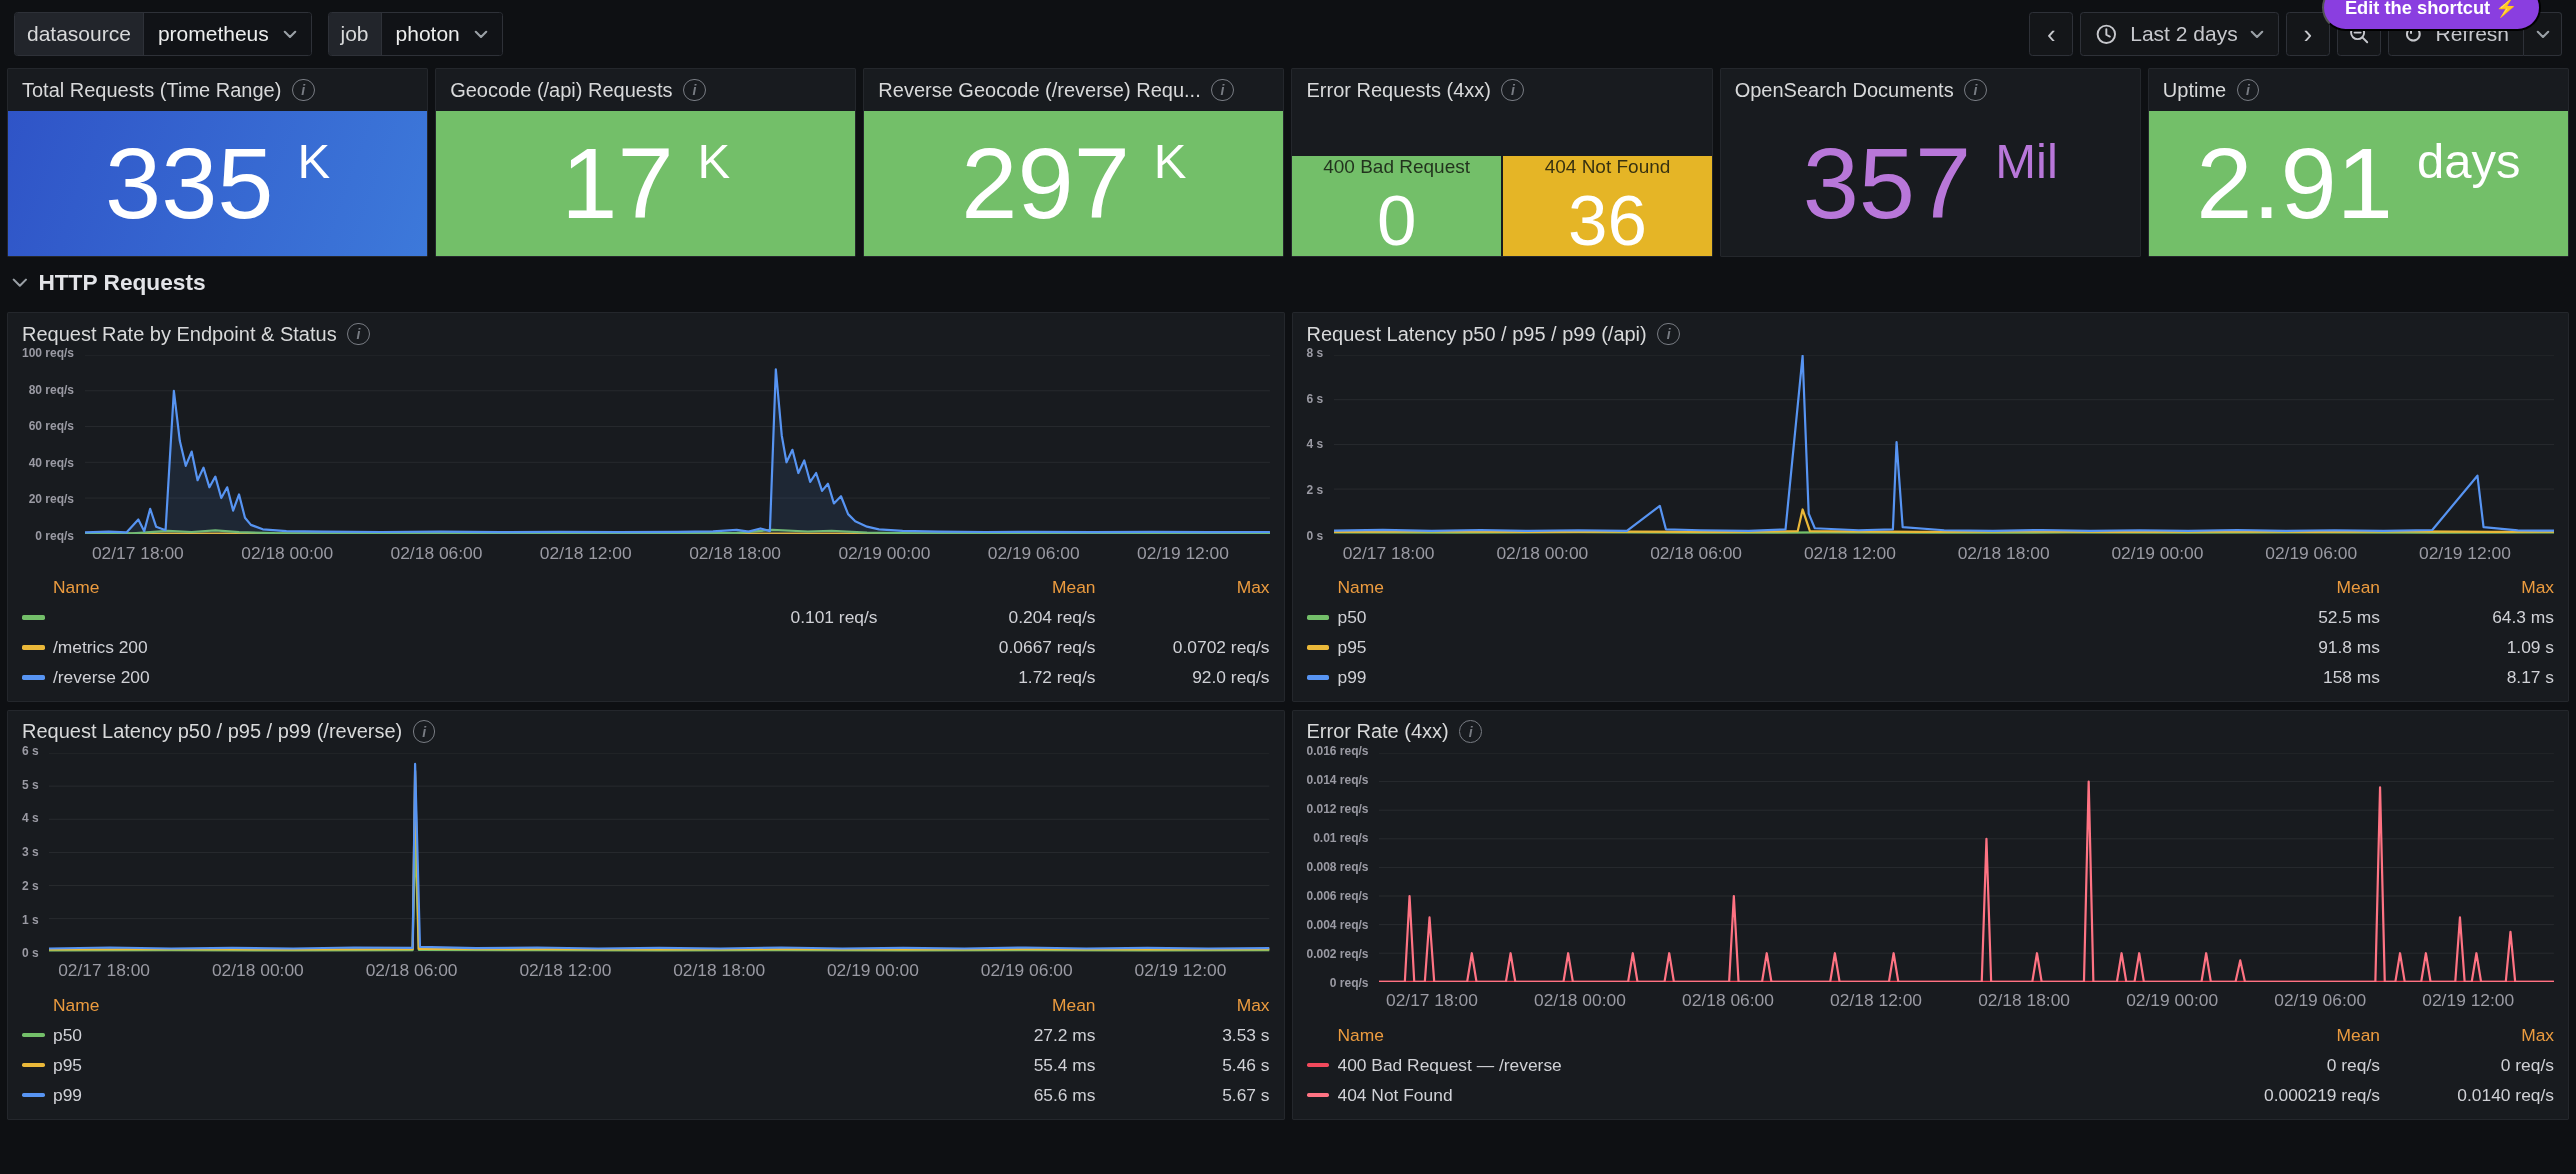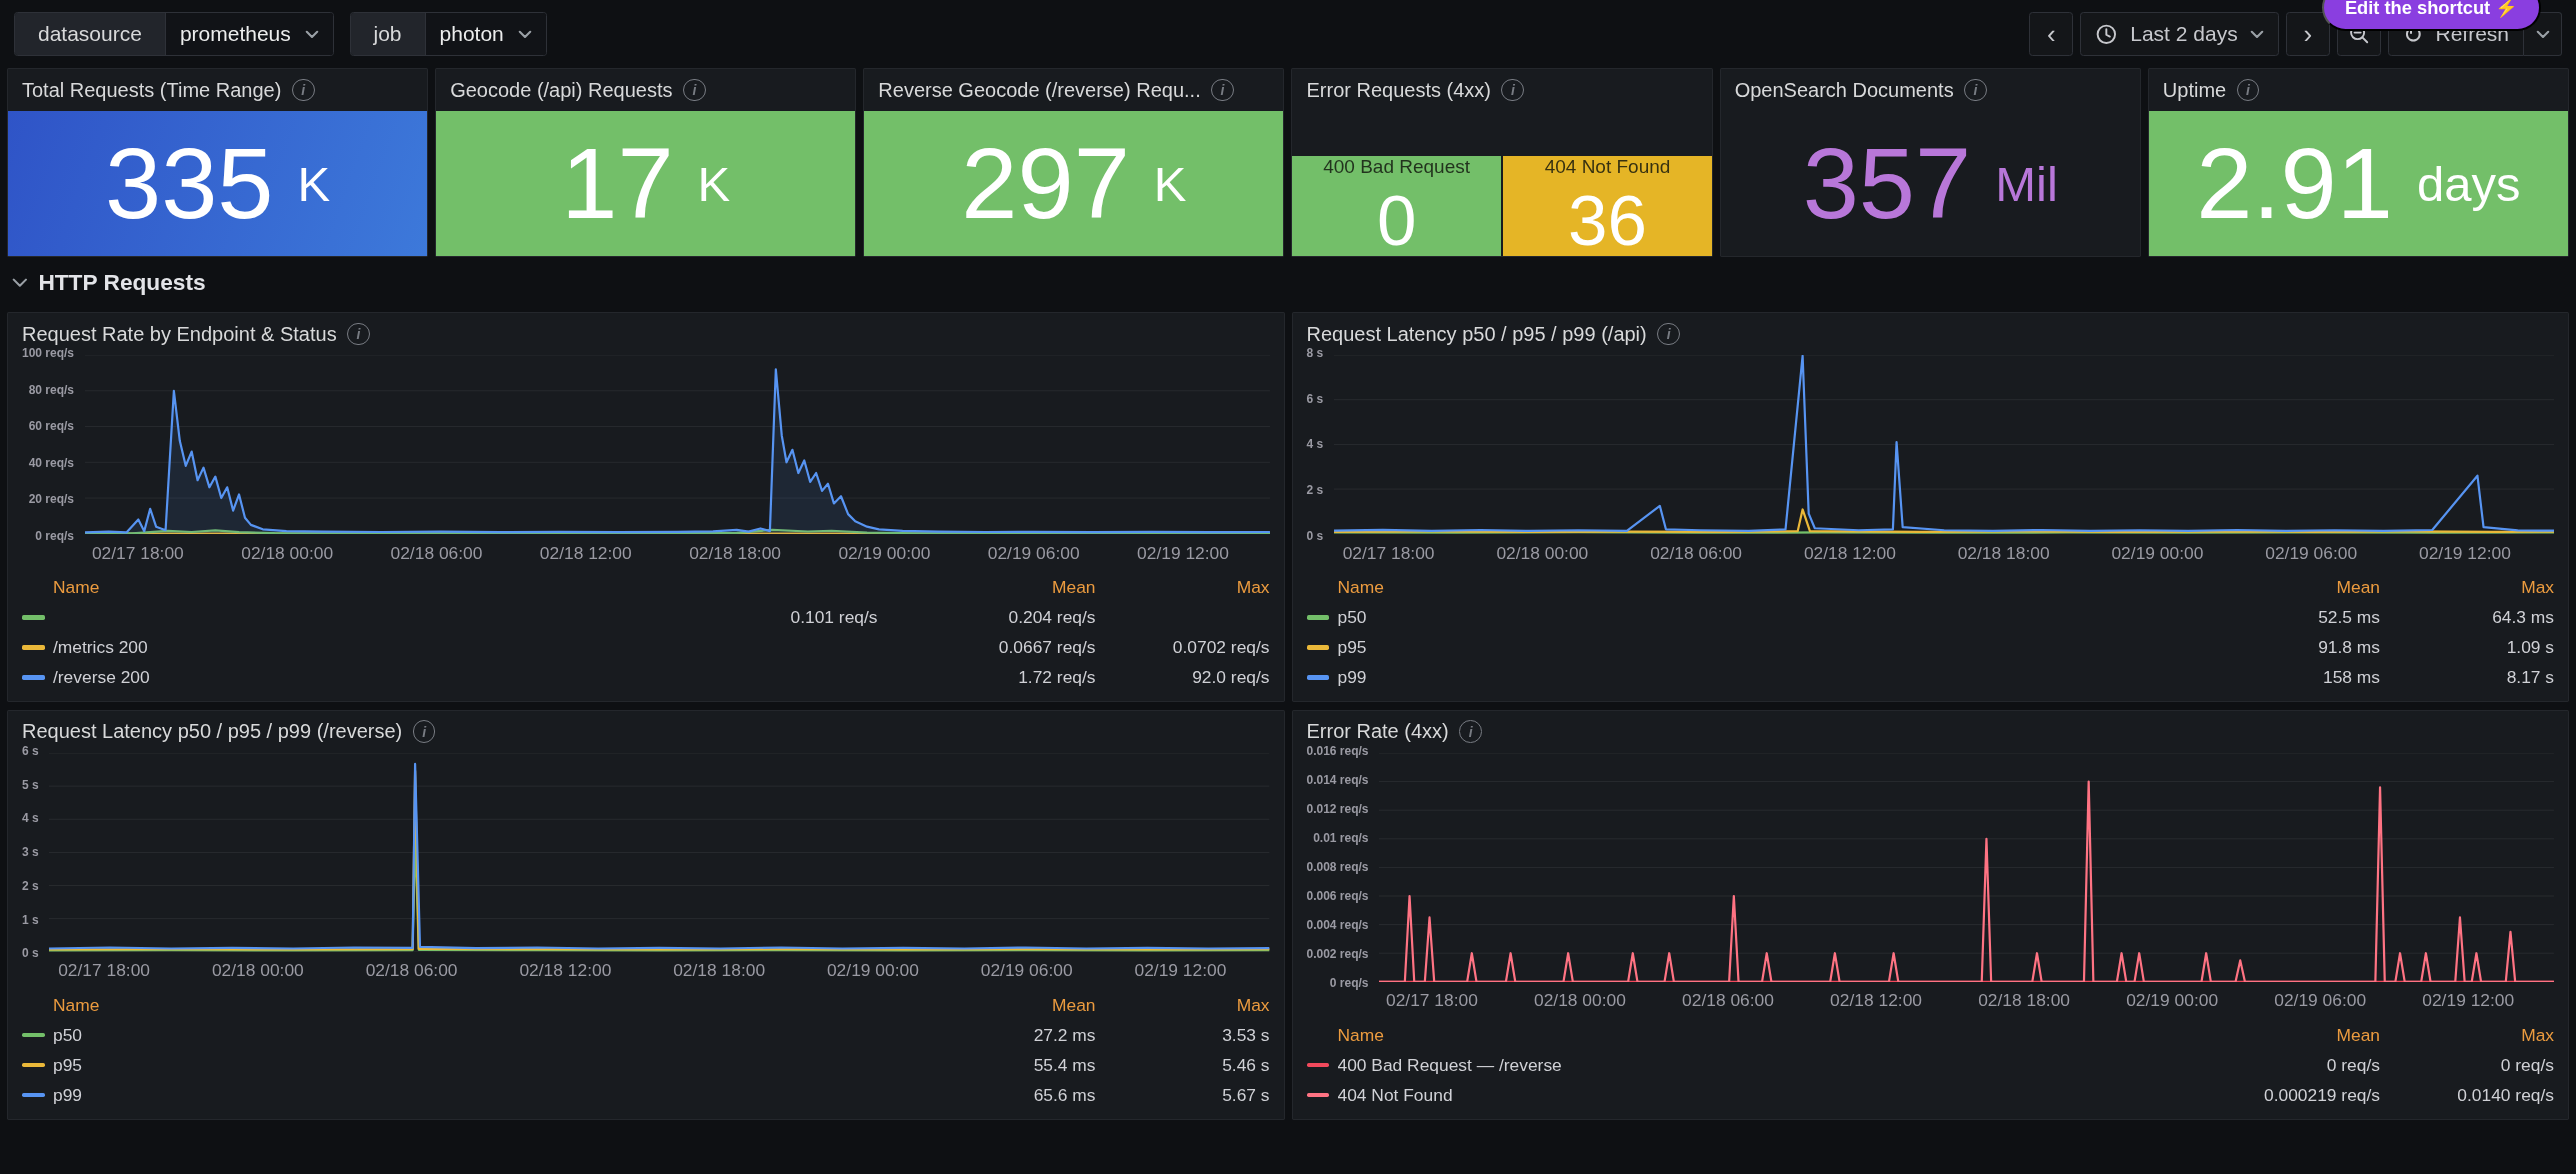--- a/index.html
+++ b/index.html
@@ -9,21 +9,21 @@
     font-family: "Liberation Sans", sans-serif;
     color: #ccccdc;
   }
 
   
   .topbar{ height:68px; display:flex; align-items:center; justify-content:space-between;
            padding:0 14px; position:relative; }
   .var-group{ display:flex; gap:15.7px; }
   .var-control{ display:flex; align-items:stretch; height:44px; border-radius:3.5px;
                 border:0.9px solid #2e3138; overflow:hidden; }
-  .var-label{ background:#22252b; display:flex; align-items:center; padding:0 23px;
+  .var-label{ background:#22252b; display:flex; align-items:center; padding:0 12px;
               font-size:21px; color:#d8d9da; }
   .var-value{ background:#111317; display:flex; align-items:center; gap:14px;
               padding:0 14px; font-size:21px; color:#eceded; border-left:0.9px solid #2e3138; cursor:pointer; }
   .toolbar{ display:flex; gap:7px; align-items:center; }
   .tb-btn{ height:44px; min-width:44px; display:flex; align-items:center; justify-content:center;
            gap:12.2px; padding:0 14px; background:#141619; border:0.9px solid #2e3138;
            border-radius:3.5px; color:#c7c8cd; font-size:21px; cursor:pointer; white-space:nowrap; }
   .tb-btn.icon-only{ padding:0; width:44px; font-size:26px; }
   .refresh-group{ display:flex; }
   .refresh-main{ border-radius:3.5px 0 0 3.5px; }
@@ -46,21 +46,21 @@
   .panel-header{ height:42px; flex:none; display:flex; align-items:center; gap:10.5px; padding:0 14px; }
   .panel-title{ margin:0; font-size:20px; font-weight:500; color:#d8d9da;
                 white-space:nowrap; overflow:hidden; text-overflow:ellipsis; }
   .info-icon{ width:22.7px; height:22.7px; flex:none; border:1.7px solid #787c83; border-radius:50%;
               color:#787c83; font-size:14px; font-weight:700; font-style:italic;
               display:flex; align-items:center; justify-content:center; cursor:pointer; }
 
   
   .stats-row{ display:grid; grid-template-columns:repeat(6,1fr); gap:7px; height:184px; }
   .stat-body{ flex:1; display:flex; align-items:center; justify-content:center; min-height:0; }
-  .stat-value-wrap{ display:flex; align-items:center; gap:24px; color:#fff; }
+  .stat-value-wrap{ display:flex; align-items:flex-start; gap:24px; color:#fff; }
   .stat-value{ font-size:101px; font-weight:500; line-height:1; }
   .stat-suffix{ font-size:49px; font-weight:500; }
   .stat-body.split{ display:flex; gap:2.6px; background:var(--panel-bg,#181b1f); align-items:stretch; }
   .stat-cell{ flex:1; display:flex; flex-direction:column; align-items:center; justify-content:center; gap:7px;margin-top:45px; }
   .stat-label{ font-size:19px; font-weight:500; color:rgba(16,20,12,0.82); }
   .stat-value-sm{ font-size:71px; font-weight:500; line-height:1; color:#fff; }
 
   
   .charts-grid{ display:grid; grid-template-columns:1fr 1fr; grid-template-rows:390px 410px; gap:7.8px 7px; }
   .chart-body{ flex:1; display:flex; flex-direction:column; padding:0 14px 8.7px; min-height:0; }

